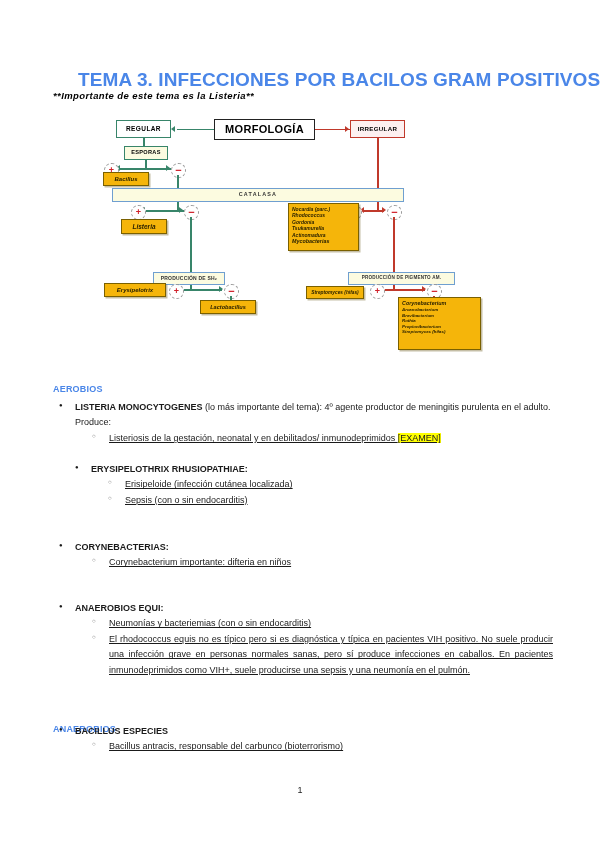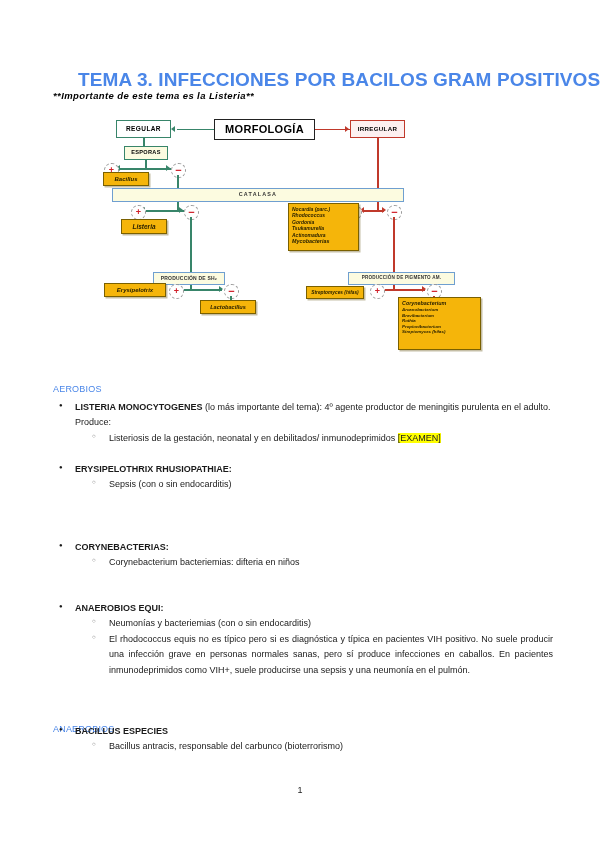--- a/index.html
+++ b/index.html
@@ -204,21 +204,21 @@
     font-weight: bold;
     line-height: 1;
     color: #d0202a;
   }
   .node.minus { font-size: 11px; }
 
   
   .section-head {
     position: absolute;
     font-size: 9px;
-    font-weight: normal;
+    font-weight: bold;
     color: #4a86e8;
     letter-spacing: 0.2px;
   }
   .blk { position: absolute; }
   .li {
     position: relative;
     font-size: 9px;
     line-height: 1.72;
     color: #1a1a1a;
   }
@@ -231,20 +231,21 @@
     position: absolute;
     left: 6px;
     top: 0;
     font-size: 6px;
     line-height: 1.72;
   }
   .li2 {
     padding-left: 56px;
     font-weight: normal;
     text-align: justify;
+    text-decoration: underline;
   }
   .li2::before {
     content: "○";
     position: absolute;
     left: 39px;
     top: 0;
     font-size: 6px;
     line-height: 1.72;
     color: #555;
   }
@@ -358,28 +359,29 @@
 
   </div>
 
   <div class="section-head" style="left:53px; top:384px;">AEROBIOS</div>
 
   <div class="blk" style="left:53px; top:400px; width:500px;">
     <div class="li li1"><span>LISTERIA MONOCYTOGENES</span><span class="reg"> (lo más importante del tema): 4º agente productor de meningitis purulenta en el adulto. Produce:</span></div>
     <div class="li li2"><span>Listeriosis de la gestación, neonatal y en debilitados/ inmunodeprimidos </span><span class="hl">[EXAMEN]</span></div>
   </div>
 
-  <div class="blk" style="left:53px; top:462px; width:500px;">
+  <div class="blk" style="left:69px; top:462px; width:500px;">
     <div class="li li1">ERYSIPELOTHRIX RHUSIOPATHIAE:</div>
+    <div class="li li2">Erisipeloide (infección cutánea localizada)</div>
     <div class="li li2">Sepsis (con o sin endocarditis)</div>
   </div>
 
   <div class="blk" style="left:53px; top:540px; width:500px;">
     <div class="li li1">CORYNEBACTERIAS:</div>
-    <div class="li li2">Corynebacterium bacteriemias: difteria en niños</div>
+    <div class="li li2">Corynebacterium importante: difteria en niños</div>
   </div>
 
   <div class="blk" style="left:53px; top:601px; width:500px;">
     <div class="li li1">ANAEROBIOS EQUI:</div>
     <div class="li li2">Neumonías y bacteriemias (con o sin endocarditis)</div>
     <div class="li li2">El rhodococcus equis no es típico pero si es diagnóstica y típica en pacientes VIH positivo. No suele producir una infección grave en personas normales sanas, pero sí produce infecciones en caballos. En pacientes inmunodeprimidos como VIH+, suele producirse una sepsis y una neumonía en el pulmón.</div>
   </div>
 
   <div class="section-head" style="left:53px; top:713px;margin-top:11px;">ANAEROBIOS</div>
 

